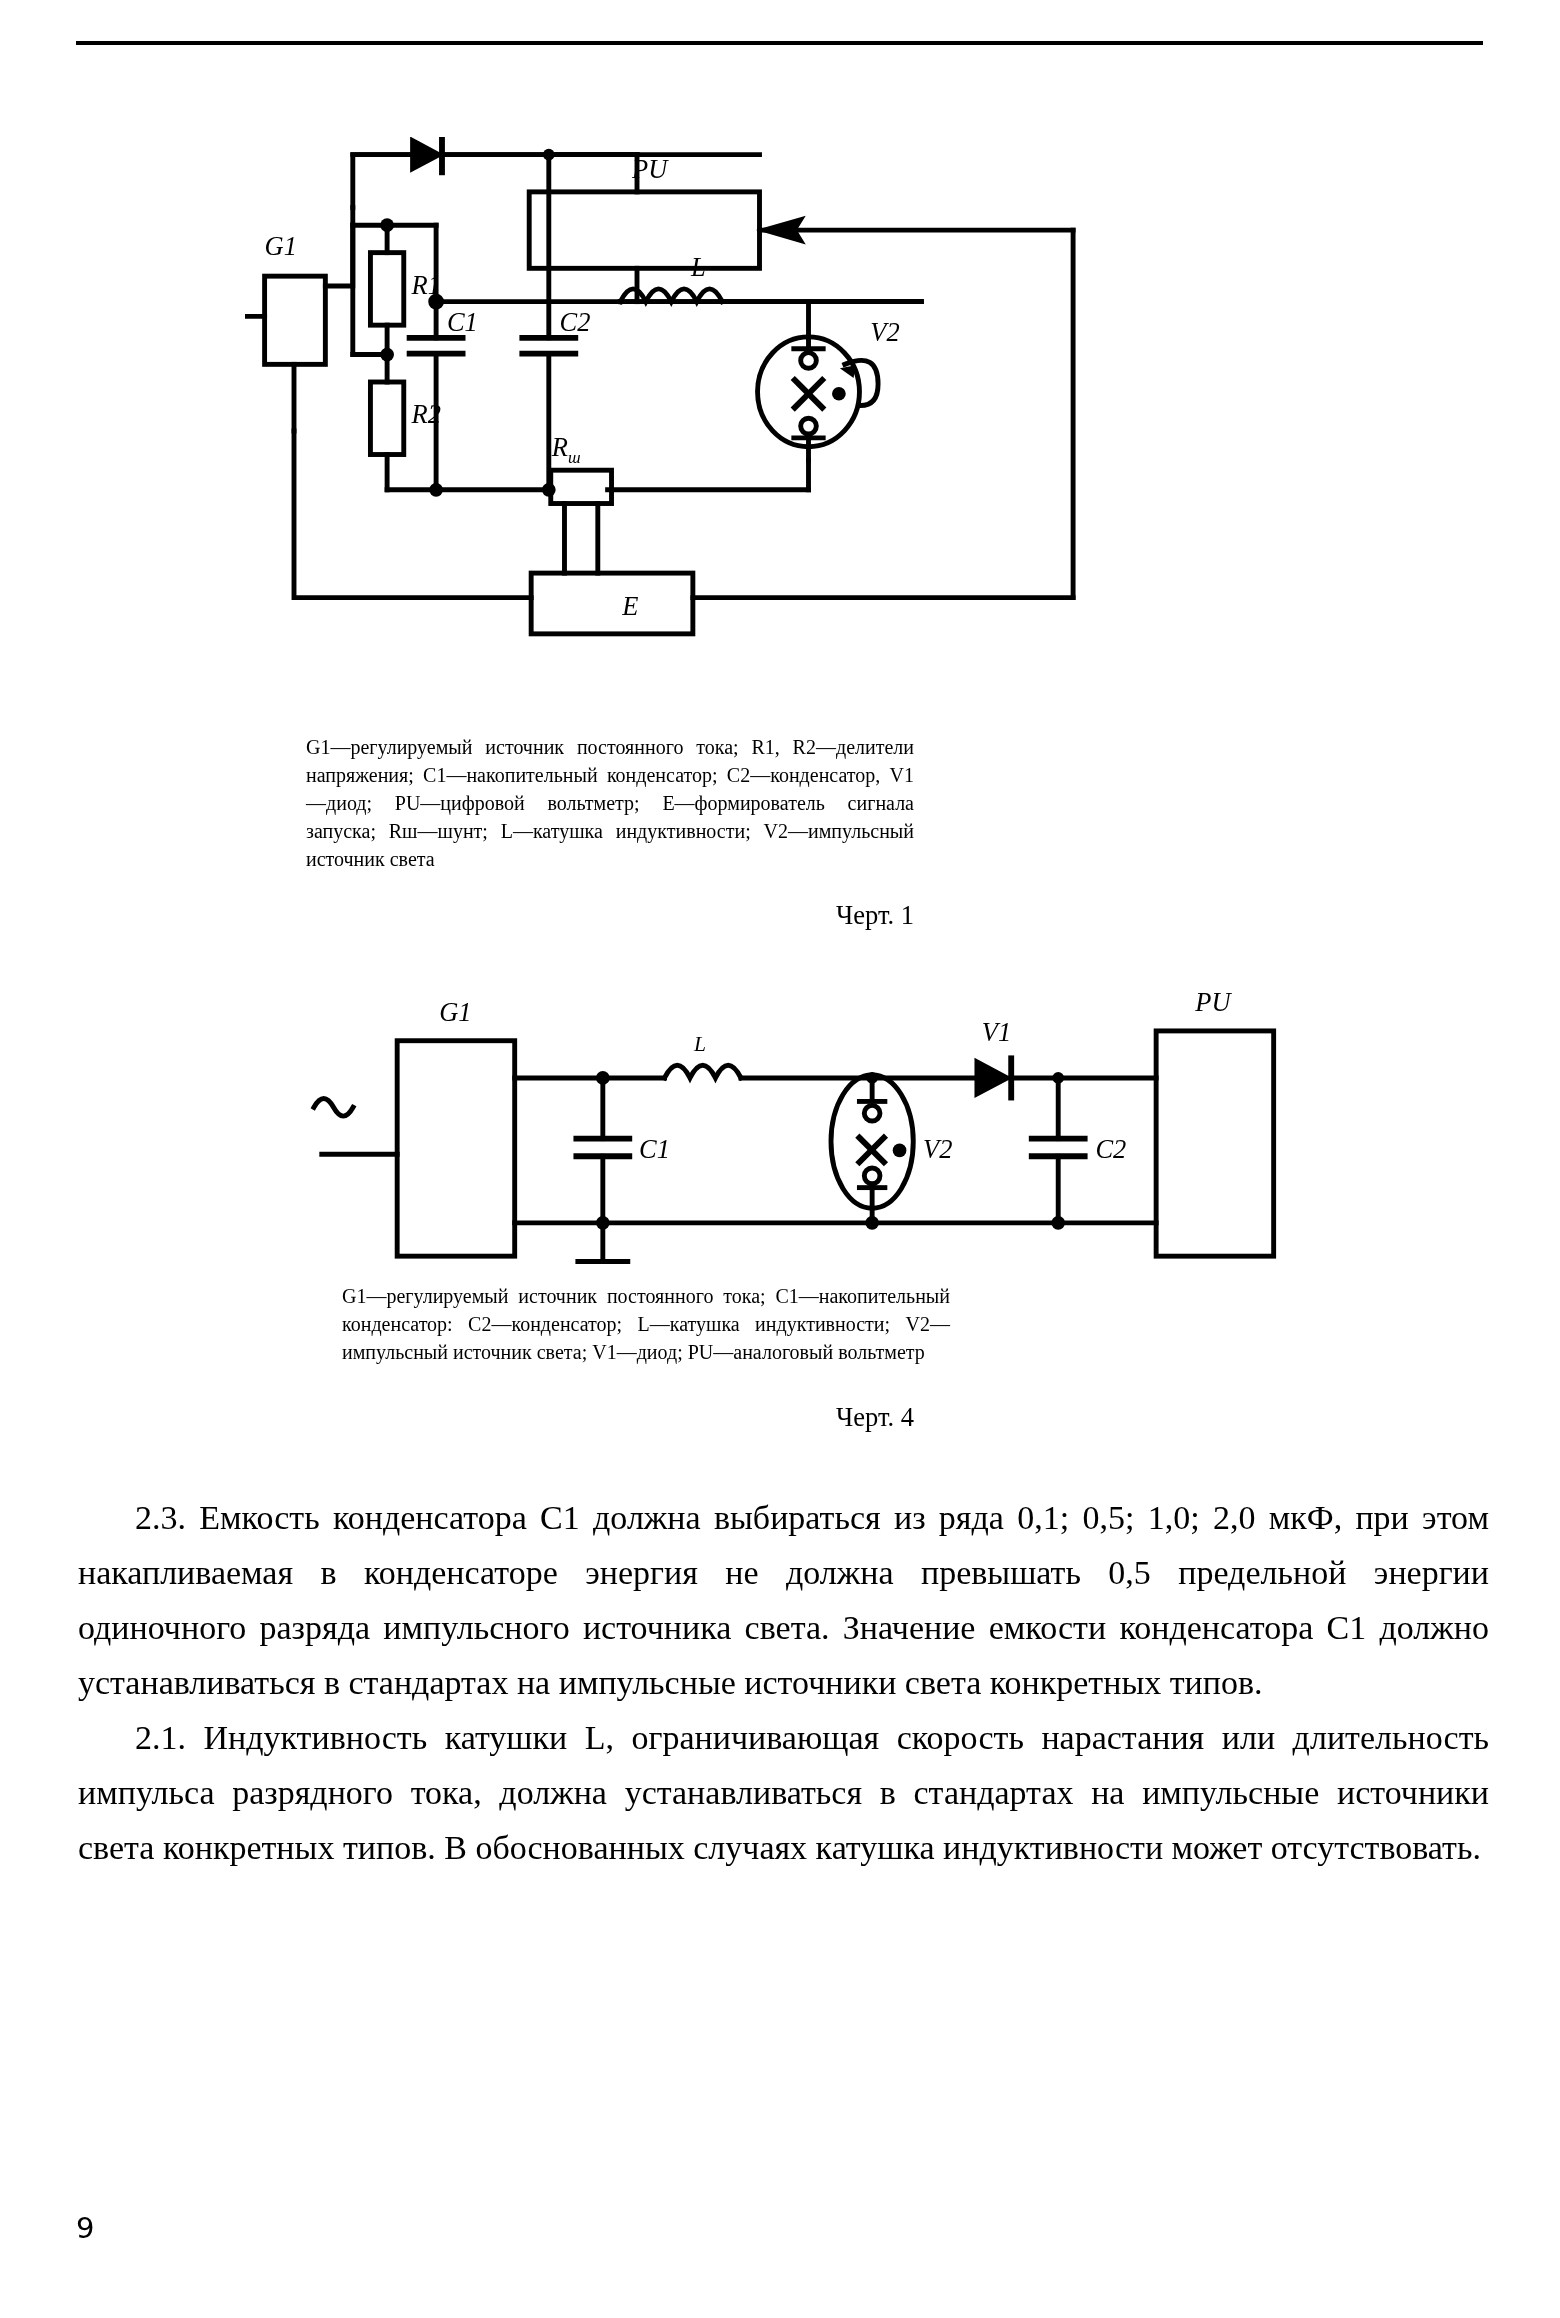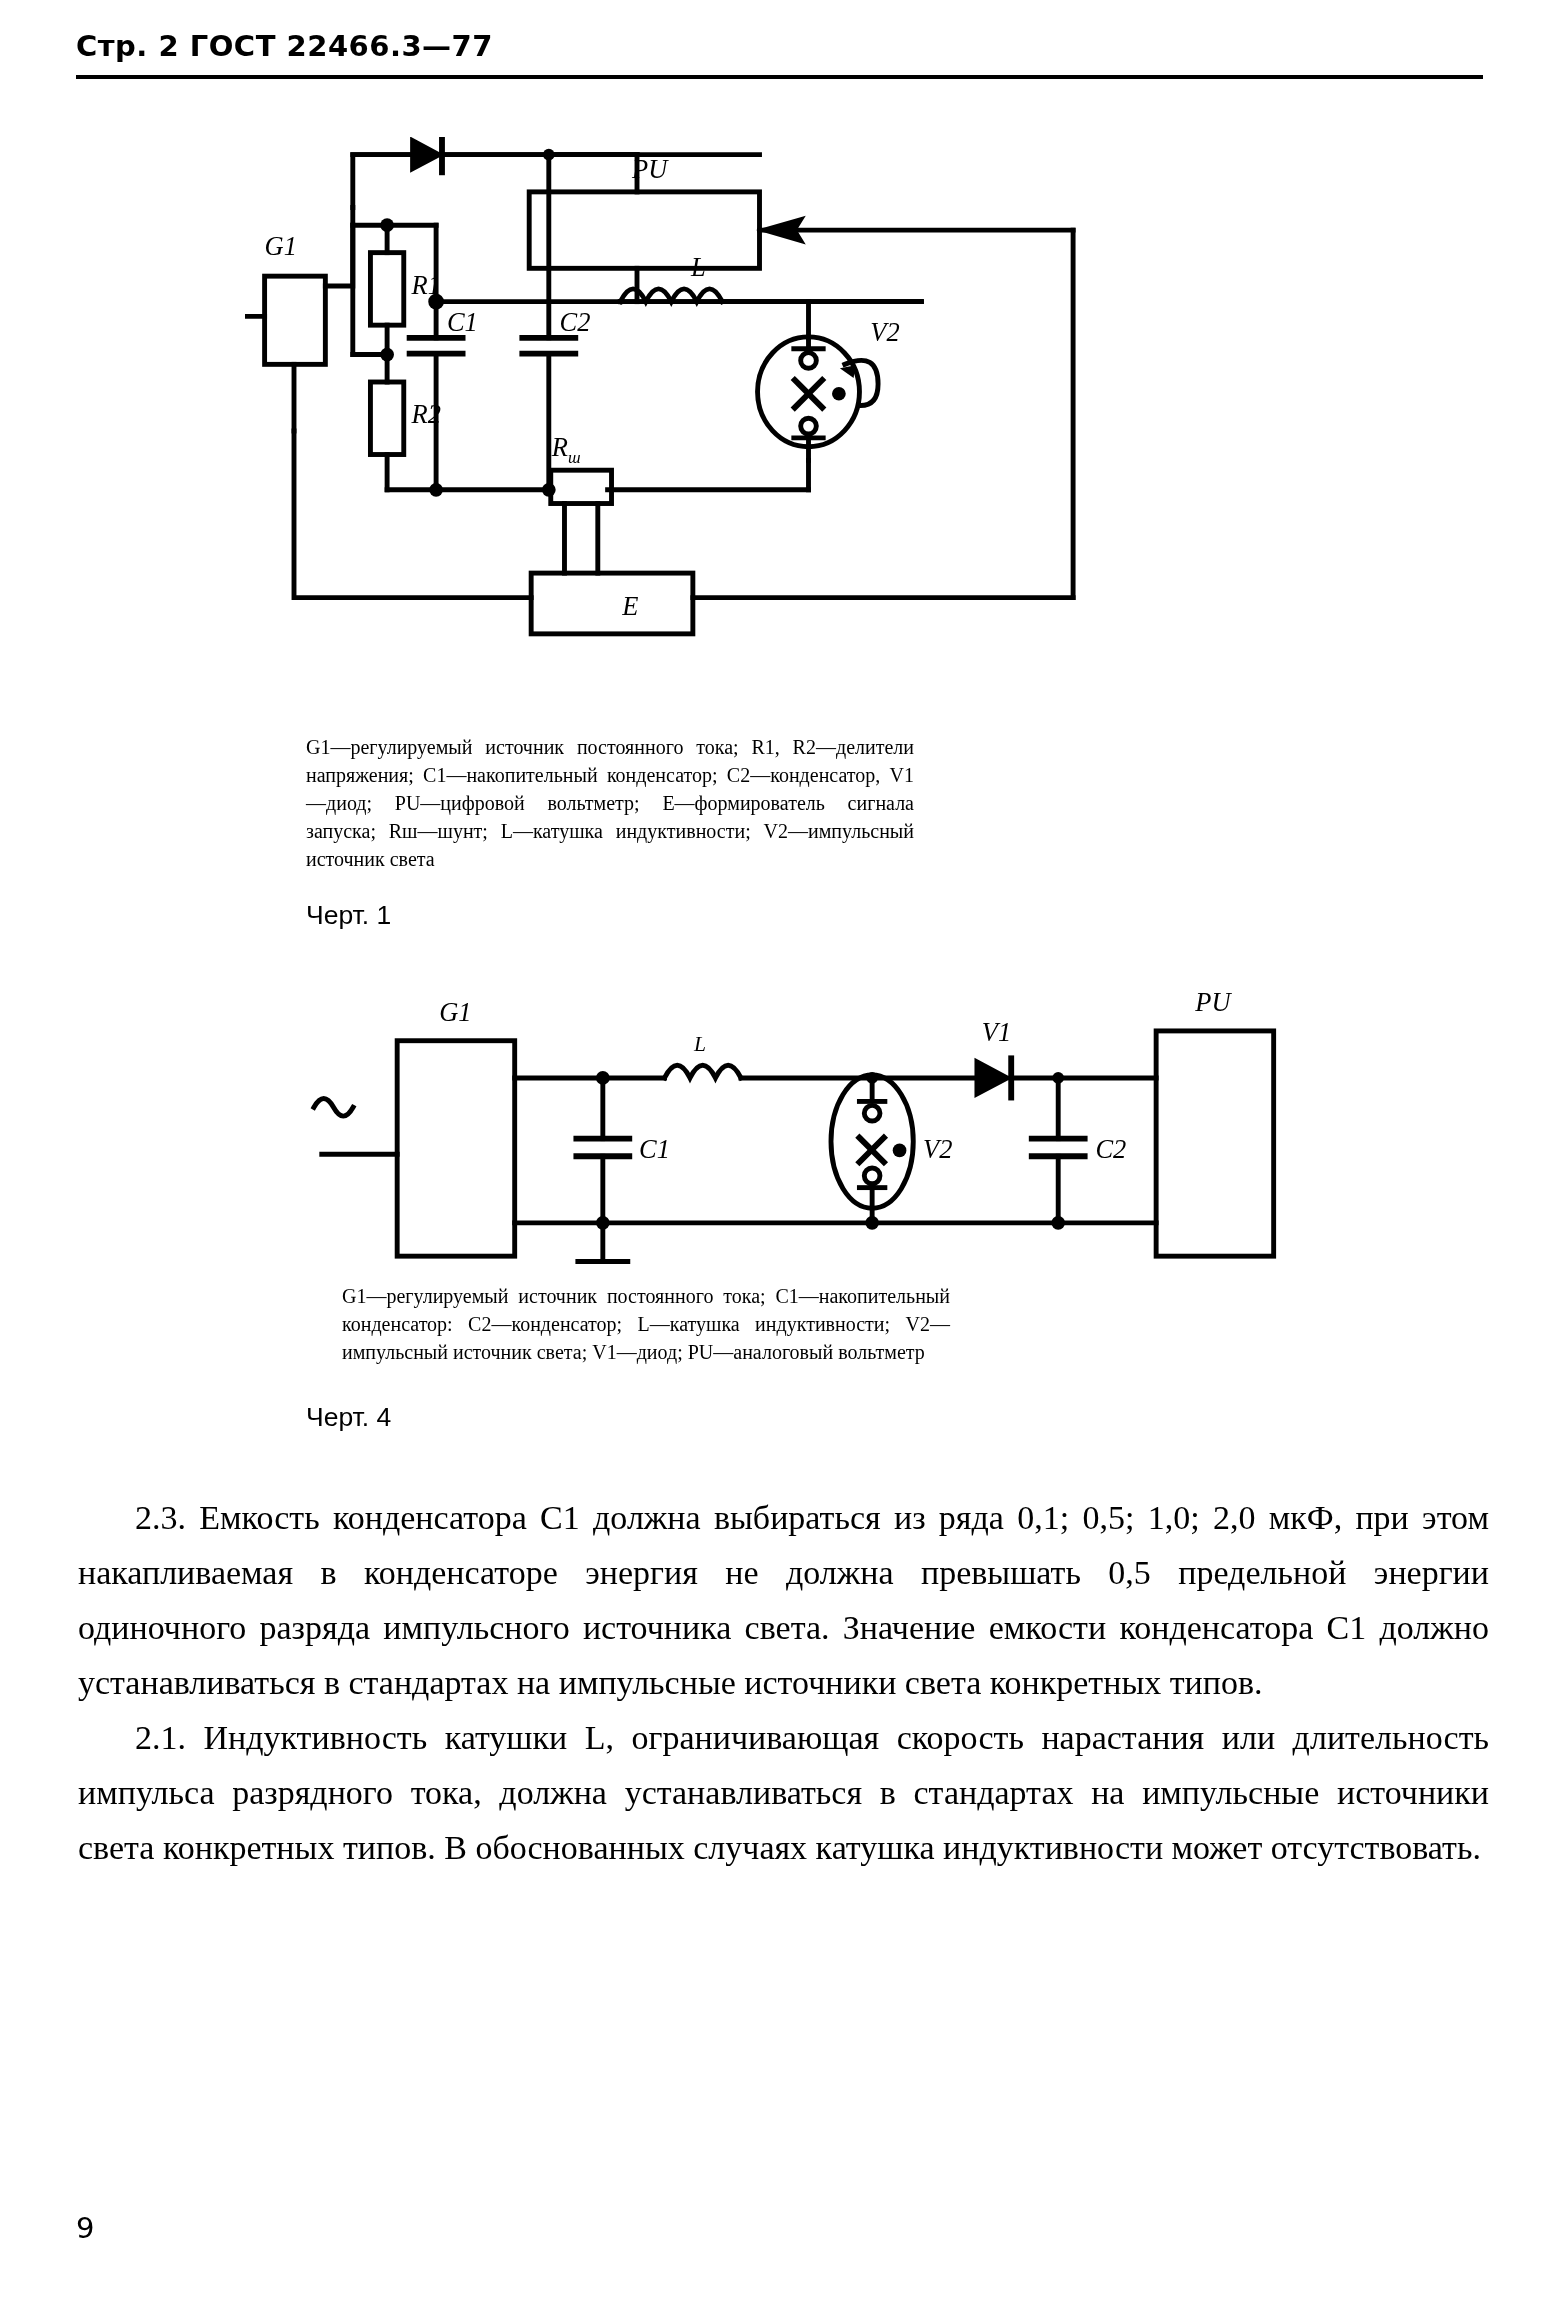--- a/index.html
+++ b/index.html
@@ -47,23 +47,23 @@
   .caption {
     position: absolute;
     font-family: "Liberation Serif", "DejaVu Serif", serif;
     font-size: 20px;
     line-height: 28px;
     text-align: justify;
     color: #000;
   }
   .fig-num {
     position: absolute;
-    font-family: Liberation Sans, sans-serif;
+    font-family: Liberation Serif, serif;
     font-size: 26.5px;
-    text-align: left;
+    text-align: right;
   }
 
   
   #body-text {
     position: absolute;
     left: 78px;
     top: 1490px;
     width: 1411px;
     font-family: "Liberation Serif", "DejaVu Serif", serif;
     font-size: 34px;
@@ -83,21 +83,20 @@
     top: 2211px;
     font-family: "DejaVu Sans", sans-serif;
     font-size: 29px;
     font-weight: normal;
   }
 </style>
 </head>
 <body>
 
 <div id="header-block">
-  <div id="page-header">Стр. 2 ГОСТ 22466.3—77</div>
   <div id="header-rule"></div>
 </div>
 
 <div class="diagram" id="figure-1" style="left:245px; top:137px;">
   <svg width="1078" height="588" viewBox="0 0 1100 600">
     <g fill="none" stroke="#000" stroke-width="5" stroke-linecap="square">
 
       <path d="M -60 145 q 10 -16 20 0 q 10 16 20 0" stroke-width="5"></path>
 
       <line x1="-70" y1="183" x2="20" y2="183"></line>

